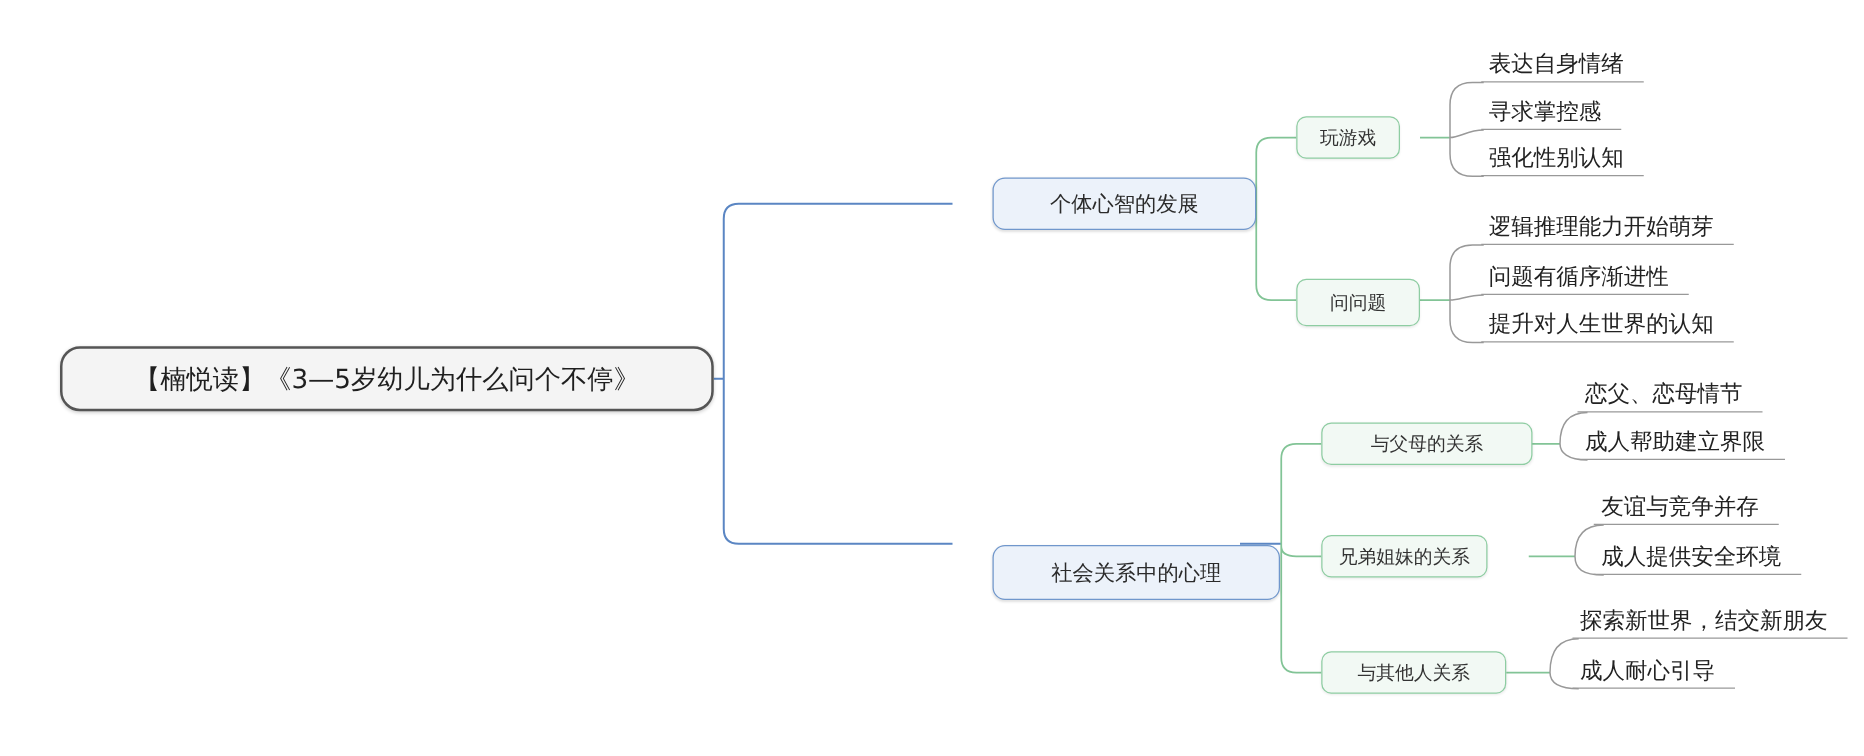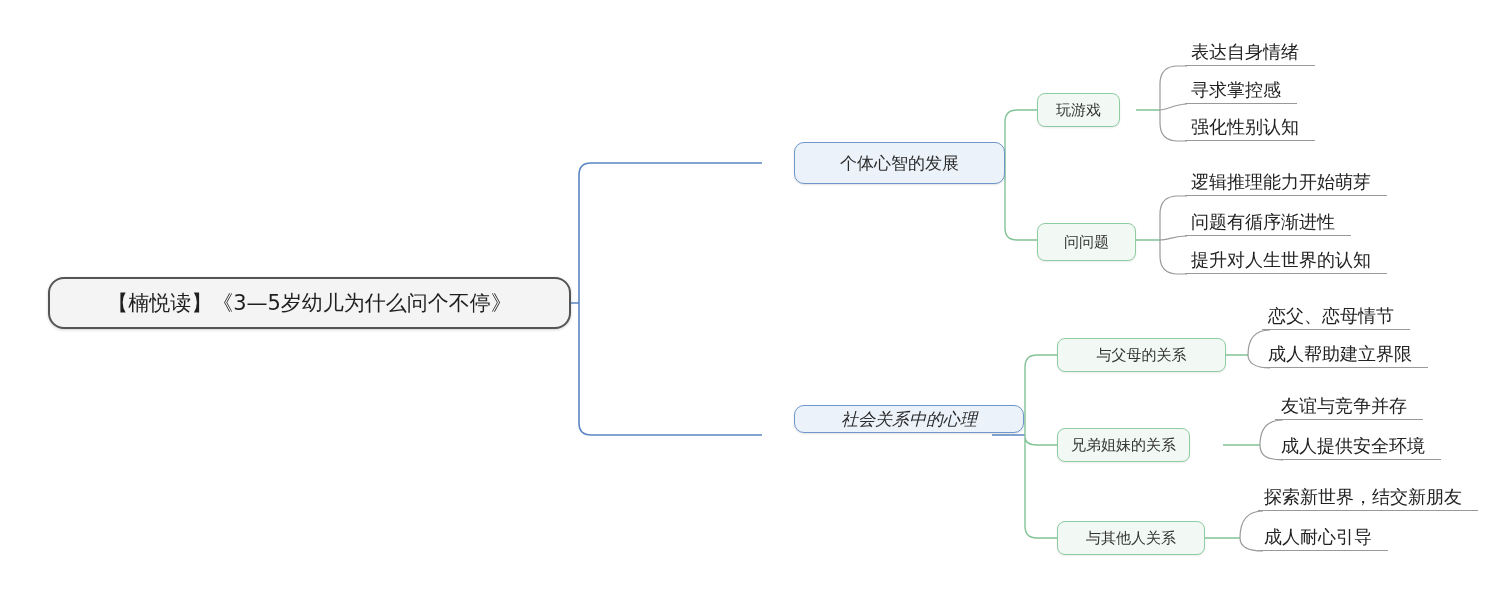--- a/index.html
+++ b/index.html
@@ -105,21 +105,21 @@
          M1260 445 C1260 430 1266 420 1283 420
          M1260 445 C1260 455 1266 460 1283 460
          M1240 538 C1240 522 1246 511 1263 511
          M1240 538 C1240 546 1246 551 1263 551"></path>
   </svg>
 
   <div class="node root" style="left:48px; top:277px; width:523px; height:52px;">【楠悦读】《3—5岁幼儿为什么问个不停》</div>
 
   <div class="node branch" style="left:762px; top:142px; width:211px; height:42px;">个体心智的发展</div>
 
-  <div class="node branch" style="left:762px; top:405px; width:230px; height:28px;font-style:italic;">社会关系中的心理</div>
+  <div class="node branch" style="left:762px; top:436px; width:230px; height:44px;">社会关系中的心理</div>
 
   <div class="node topic" style="left:1037px; top:93px; width:83px; height:34px;">玩游戏</div>
 
   <div class="node topic" style="left:1037px; top:223px; width:99px; height:38px;">问问题</div>
 
   <div class="node topic" style="left:1057px; top:338px; width:169px; height:34px;">与父母的关系</div>
 
   <div class="node topic" style="left:1057px; top:428px; width:133px; height:34px;">兄弟姐妹的关系</div>
 
   <div class="node topic" style="left:1057px; top:521px; width:148px; height:34px;">与其他人关系</div>

